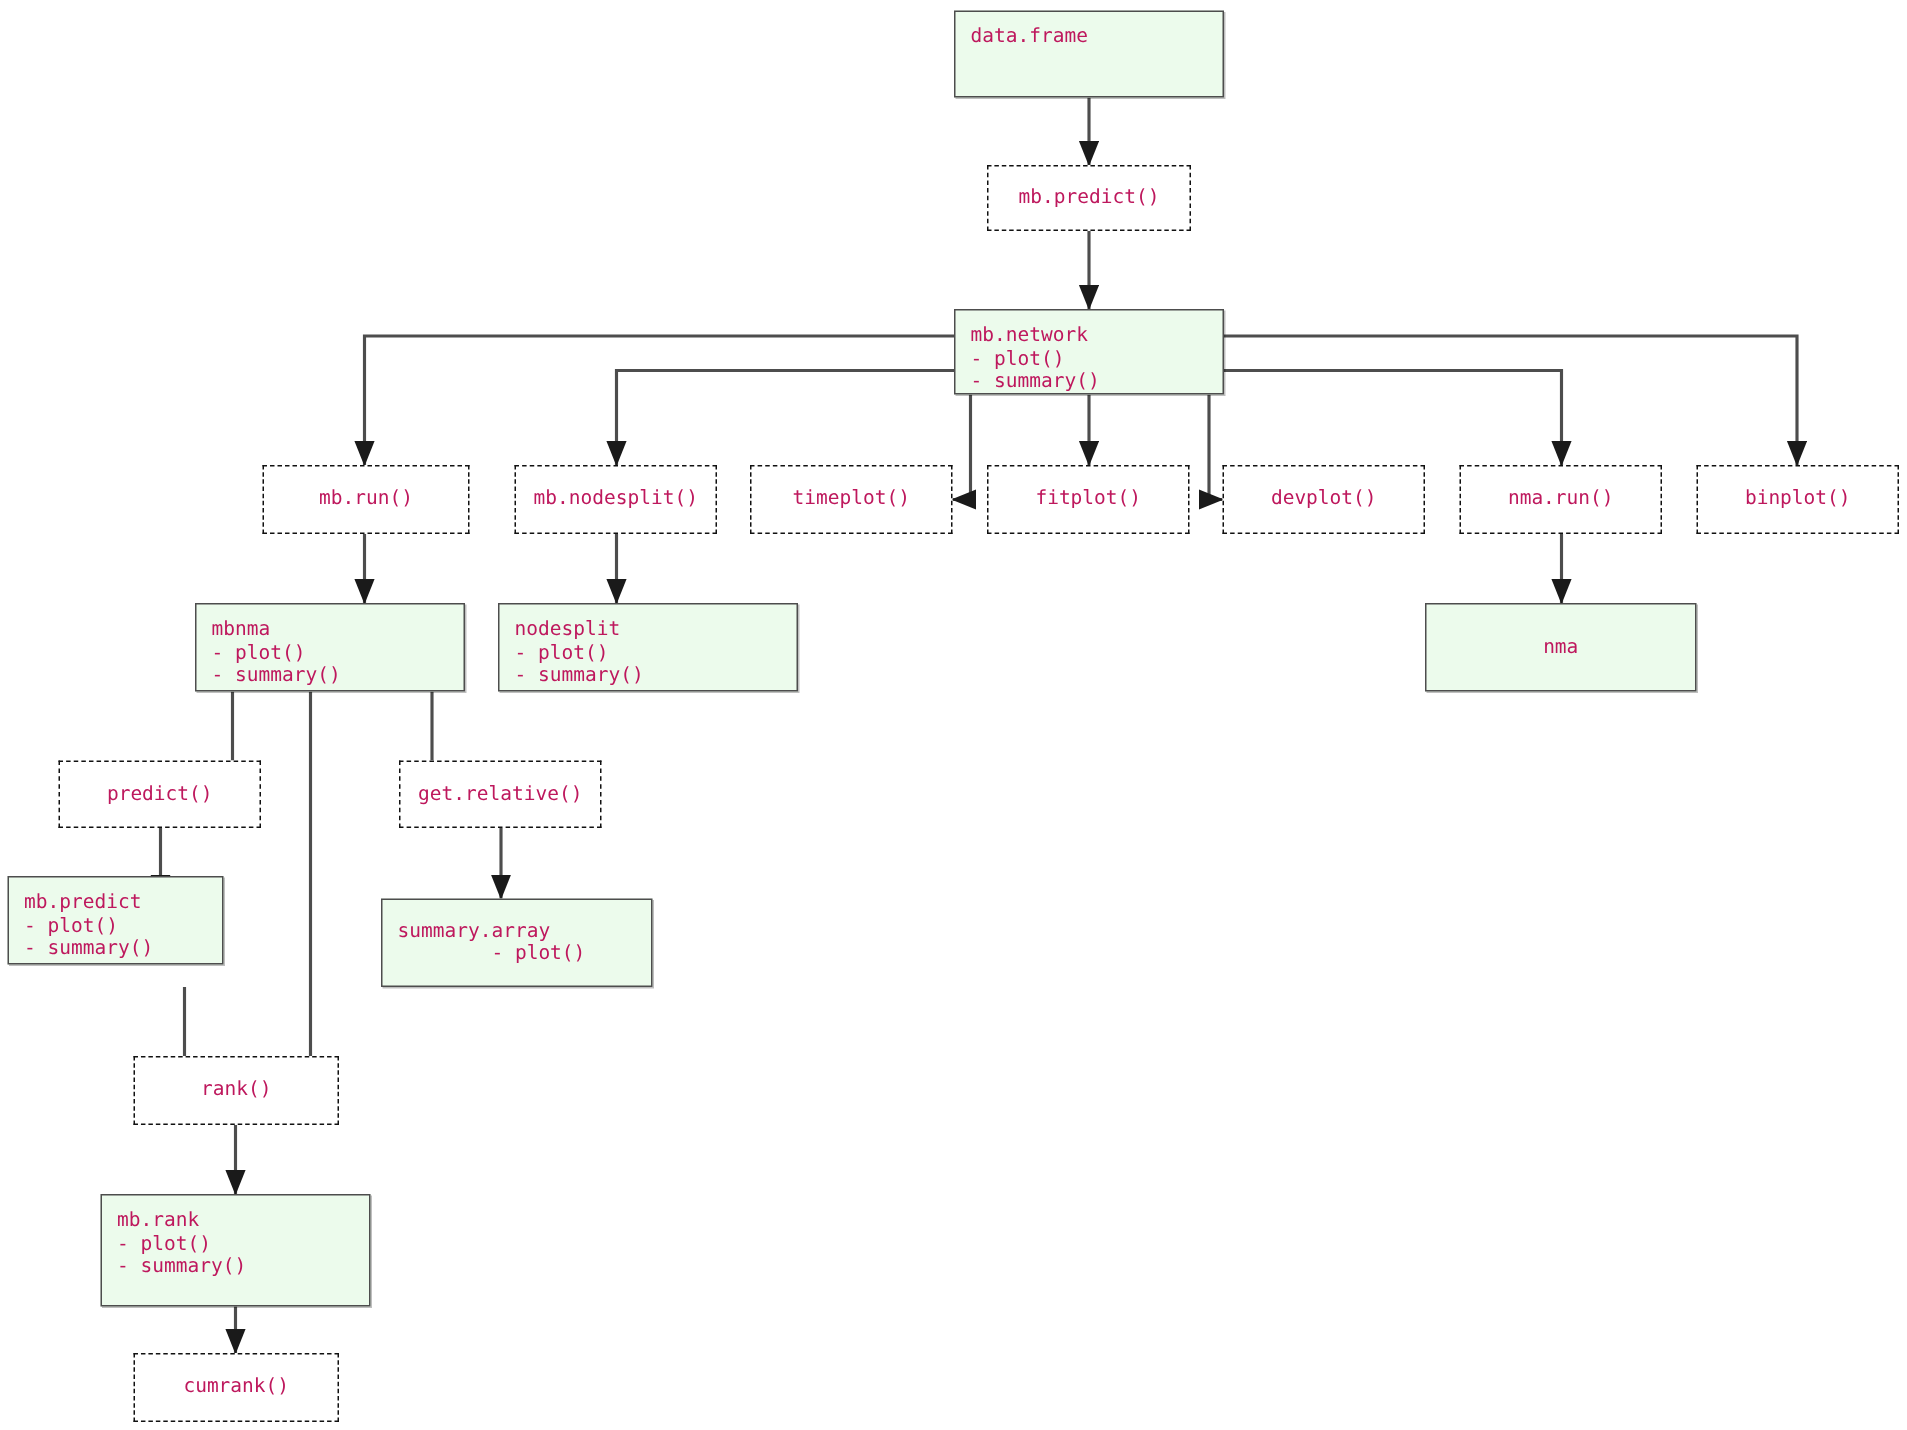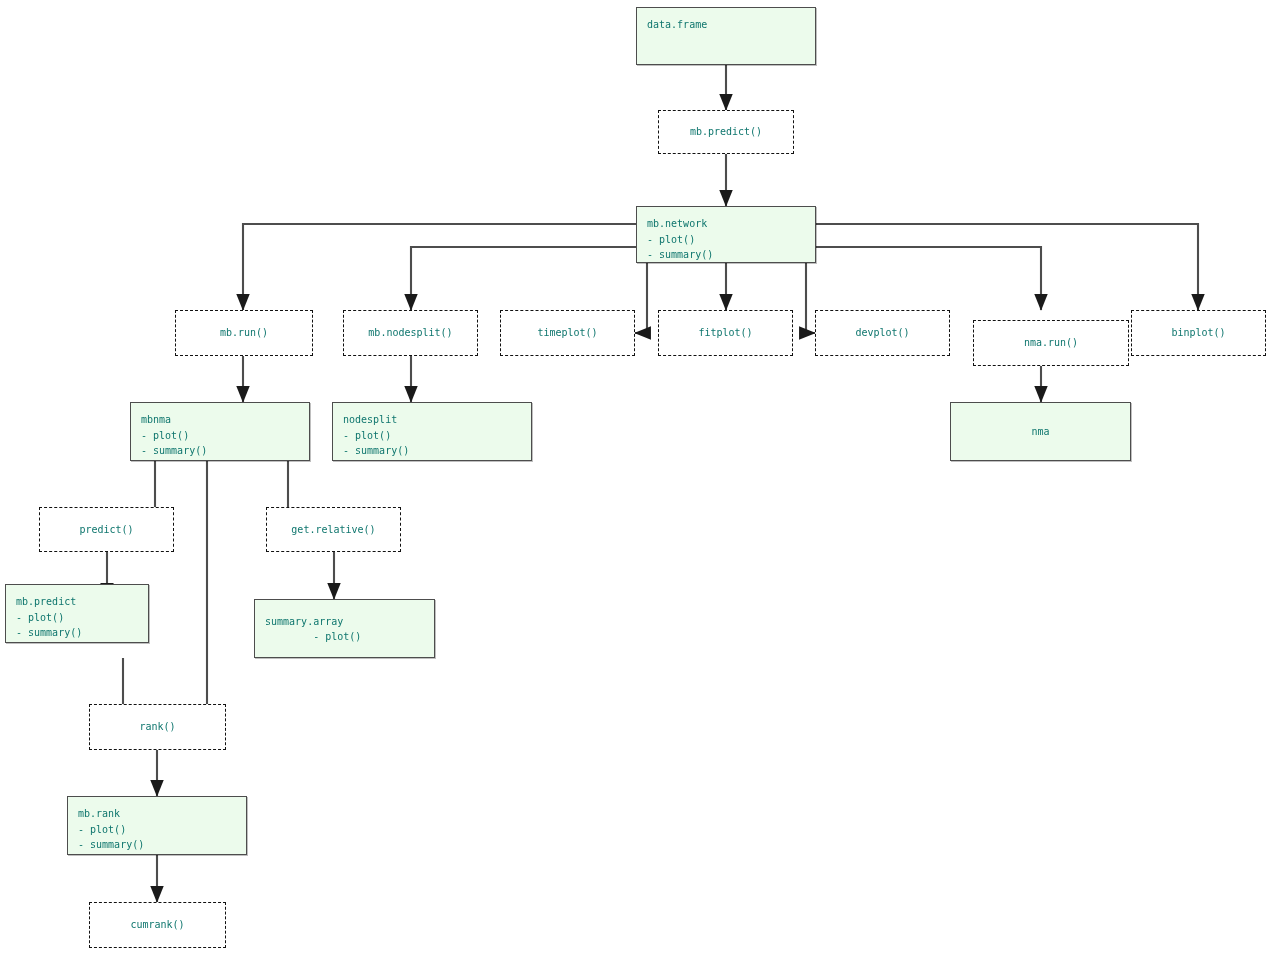--- a/index.html
+++ b/index.html
@@ -22,23 +22,23 @@
     position: absolute;
     left: 0;
     top: 0;
     width: 1271px;
     height: 953px;
     pointer-events: none;
   }
   .node {
     position: absolute;
     box-sizing: border-box;
-    font-size: 10px;
+    font-size: 13px;
     line-height: 15.5px;
-    color: #0f766e;
+    color: #be185d;
     white-space: pre;
   }
   .node.obj {
     background: #ecfbec;
     border: 1.6px solid #4d4d4d;
     box-shadow: 1px 1px 0 rgba(0,0,0,0.25);
   }
   .node.fn {
     background: #ffffff;
     border: 1.8px dashed #111111;
@@ -133,27 +133,27 @@
 
   <div id="node-layer">
       <div class="node obj" style="left: 636px; top: 7px; width: 180px; height: 58px;"><div class="txt"><span class="line1">data.frame</span></div></div>
       <div class="node fn centered" style="left: 658px; top: 110px; width: 136px; height: 44px;"><div class="txt"><span class="line1">mb.predict()</span></div></div>
       <div class="node obj" style="left: 636px; top: 206px; width: 180px; height: 57px;"><div class="txt"><span class="line1">mb.network</span><span class="line2">- plot()</span><span class="line3">- summary()</span></div></div>
       <div class="node fn centered" style="left: 175px; top: 310px; width: 138px; height: 46px;"><div class="txt"><span class="line1">mb.run()</span></div></div>
       <div class="node fn centered" style="left: 343px; top: 310px; width: 135px; height: 46px;"><div class="txt"><span class="line1">mb.nodesplit()</span></div></div>
       <div class="node fn centered" style="left: 500px; top: 310px; width: 135px; height: 46px;"><div class="txt"><span class="line1">timeplot()</span></div></div>
       <div class="node fn centered" style="left: 658px; top: 310px; width: 135px; height: 46px;"><div class="txt"><span class="line1">fitplot()</span></div></div>
       <div class="node fn centered" style="left: 815px; top: 310px; width: 135px; height: 46px;"><div class="txt"><span class="line1">devplot()</span></div></div>
-      <div class="node fn centered" style="left: 973px; top: 320px; width: 156px; height: 46px;"><div class="txt"><span class="line1">nma.run()</span></div></div>
+      <div class="node fn centered" style="left: 973px; top: 310px; width: 135px; height: 46px;"><div class="txt"><span class="line1">nma.run()</span></div></div>
       <div class="node fn centered" style="left: 1131px; top: 310px; width: 135px; height: 46px; padding-left: 20px;"><div class="txt"><span class="line1">binplot()</span></div></div>
       <div class="node obj" style="left: 130px; top: 402px; width: 180px; height: 59px;"><div class="txt"><span class="line1">mbnma</span><span class="line2">- plot()</span><span class="line3">- summary()</span></div></div>
       <div class="node obj" style="left: 332px; top: 402px; width: 200px; height: 59px;"><div class="txt"><span class="line1">nodesplit</span><span class="line2">- plot()</span><span class="line3">- summary()</span></div></div>
       <div class="node obj centered" style="left: 950px; top: 402px; width: 181px; height: 59px;"><div class="txt"><span class="line1">nma</span></div></div>
       <div class="node fn centered" style="left: 39px; top: 507px; width: 135px; height: 45px;"><div class="txt"><span class="line1">predict()</span></div></div>
       <div class="node fn centered" style="left: 266px; top: 507px; width: 135px; height: 45px;"><div class="txt"><span class="line1">get.relative()</span></div></div>
       <div class="node obj" style="left: 5px; top: 584px; width: 144px; height: 59px;"><div class="txt"><span class="line1">mb.predict</span><span class="line2">- plot()</span><span class="line3">- summary()</span></div></div>
       <div class="node obj indented" style="left: 254px; top: 599px; width: 181px; height: 59px;"><div class="txt"><span class="line1">summary.array</span><span class="line2">        - plot()</span></div></div>
       <div class="node fn centered" style="left: 89px; top: 704px; width: 137px; height: 46px;"><div class="txt"><span class="line1">rank()</span></div></div>
-      <div class="node obj" style="left: 67px; top: 796px; width: 180px; height: 59px;"><div class="txt"><span class="line1">mb.rank</span><span class="line2">- plot()</span><span class="line3">- summary()</span></div></div>
+      <div class="node obj" style="left: 67px; top: 796px; width: 180px; height: 75px;"><div class="txt"><span class="line1">mb.rank</span><span class="line2">- plot()</span><span class="line3">- summary()</span></div></div>
       <div class="node fn centered" style="left: 89px; top: 902px; width: 137px; height: 46px;"><div class="txt"><span class="line1">cumrank()</span></div></div>
     </div>
 
 </div>
 
 </body></html>

